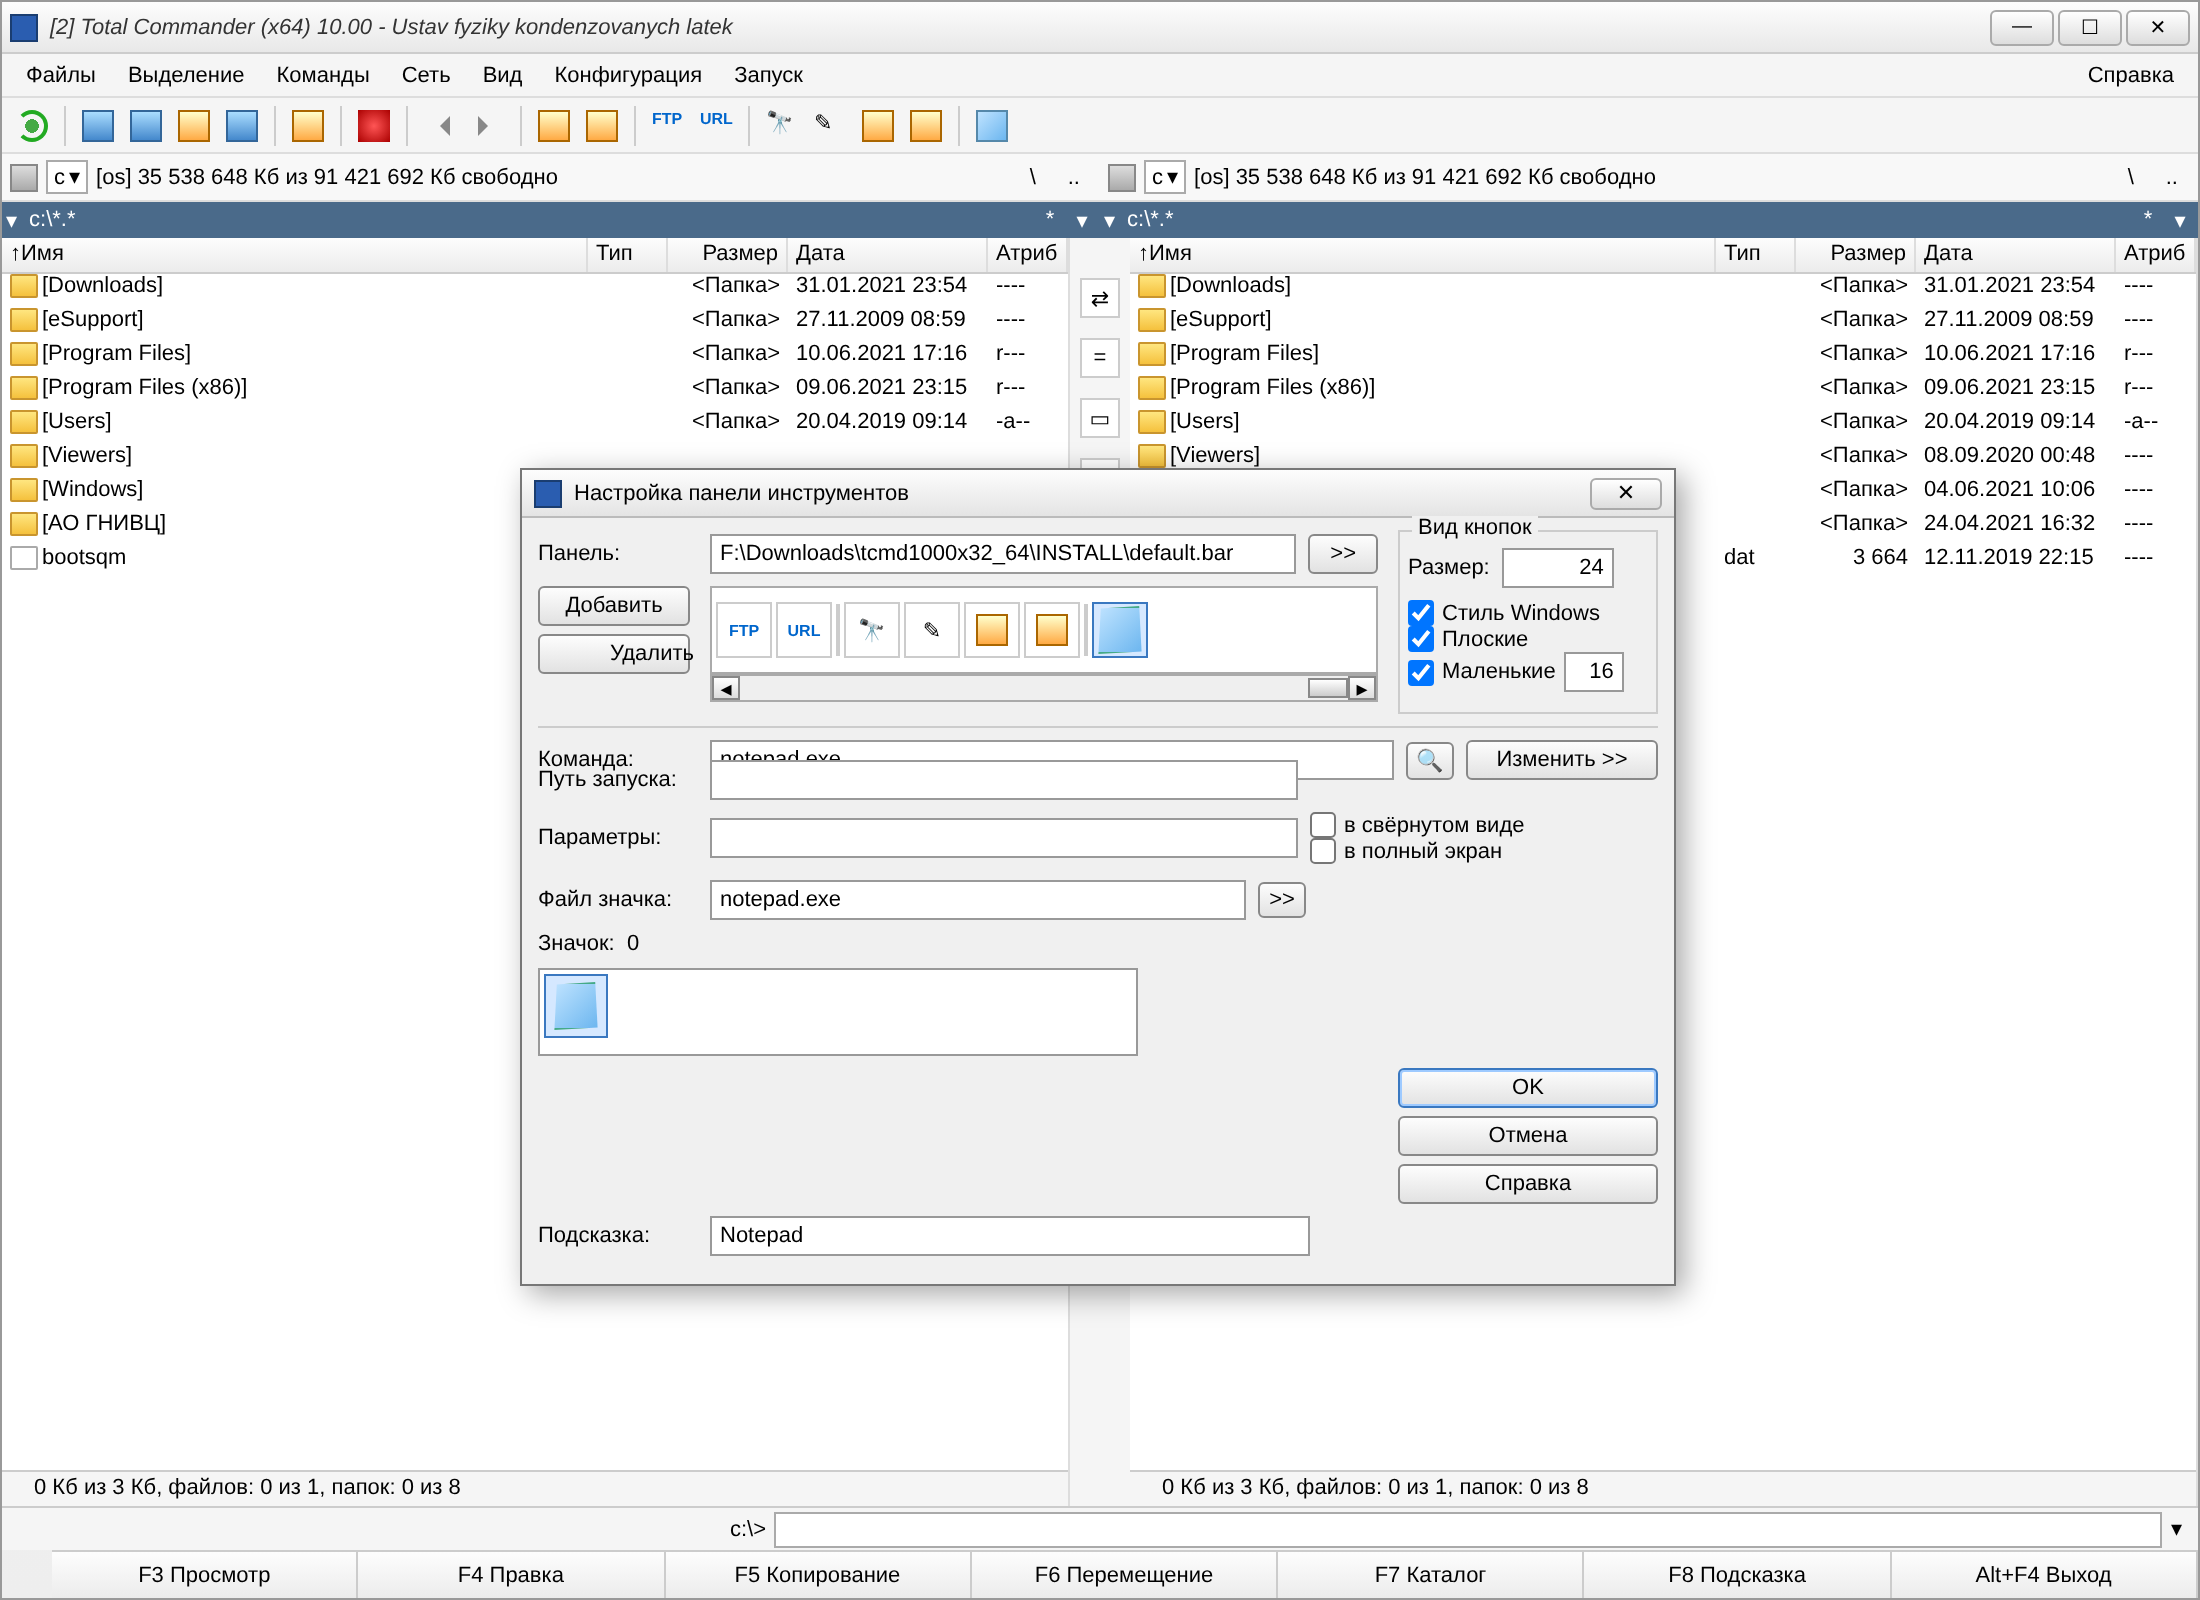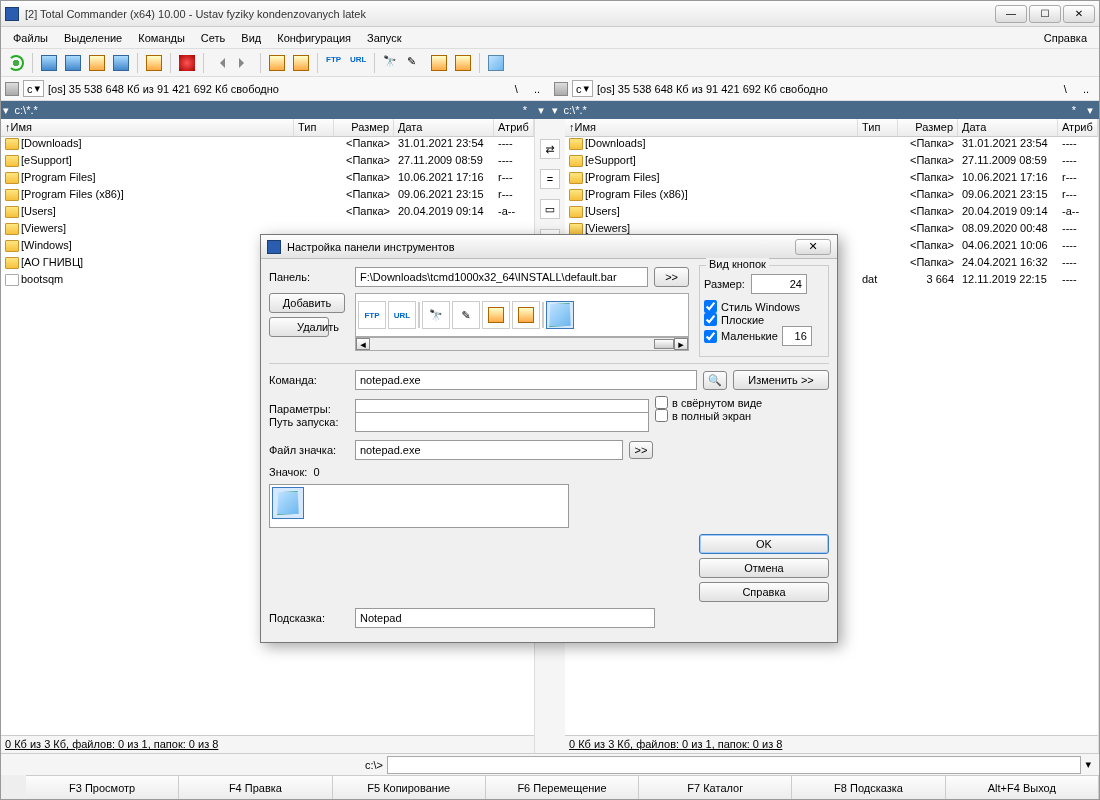--- a/index.html
+++ b/index.html
@@ -1,20 +1,20 @@
 <!DOCTYPE html>
 <html><head>
 <meta charset="utf-8">
 <style>
 * { box-sizing: border-box; margin: 0; padding: 0; font-family: "Segoe UI", Tahoma, sans-serif; font-size: 11px; }
 body { background: #fff; width: 1100px; height: 800px; overflow: hidden; position: relative; }
 .window { width: 1100px; height: 800px; border: 1px solid #999; background: linear-gradient(#f5f5f5,#eee); display: flex; flex-direction: column; }
 .titlebar { height: 26px; display: flex; align-items: center; padding: 0 4px; background: linear-gradient(#fdfdfd,#e8e8e8); border-bottom: 1px solid #ccc; }
 .titlebar .icon { width: 14px; height: 14px; background: #2a5db0; border: 1px solid #1a3d70; margin-right: 6px; }
-.titlebar .title { flex: 1; color: #333; }
+.titlebar .title { flex: 1; color: #333; font-style: italic; }
 .winbtns { display: flex; gap: 2px; }
 .winbtn { width: 32px; height: 18px; border: 1px solid #aaa; border-radius: 3px; background: linear-gradient(#fff,#ddd); display: flex; align-items: center; justify-content: center; cursor: pointer; font-size: 10px; }
 .menubar { height: 22px; display: flex; align-items: center; padding: 0 4px; background: #f5f5f5; border-bottom: 1px solid #ddd; }
 .menubar span { padding: 2px 8px; cursor: pointer; }
 .menubar .help { margin-left: auto; }
 .toolbar { height: 28px; display: flex; align-items: center; padding: 2px 4px; background: #f5f5f5; border-bottom: 1px solid #ddd; gap: 2px; }
 .tbtn { width: 22px; height: 22px; border: 1px solid transparent; display: flex; align-items: center; justify-content: center; cursor: pointer; border-radius: 2px; }
 .tsep { width: 1px; height: 20px; background: #ccc; margin: 0 3px; }
 .ic { width: 16px; height: 16px; display: inline-block; }
 .ic-refresh { background: radial-gradient(circle,#4a4 40%,transparent 41%); border: 2px solid #2a2; border-radius: 50%; border-left-color: transparent; }
@@ -32,21 +32,21 @@
 .tabbar .tab { background: #4a6a8a; padding: 1px 6px; }
 .tabbar .act { margin-left: auto; display:flex; gap:2px; }
 .tabbar .actb { width:14px; height:14px; display:flex; align-items:center; justify-content:center; cursor:pointer;}
 .colhdr { height: 18px; display: flex; background: linear-gradient(#fdfdfd,#ececec); border-bottom: 1px solid #ccc; }
 .colhdr > div { padding: 2px 4px; border-right: 1px solid #ddd; overflow: hidden; white-space: nowrap; }
 .filelist { flex: 1; overflow: hidden; background: #fff; }
 .row { display: flex; height: 17px; align-items: flex-start; }
 .row .c { padding: 0 4px; overflow: hidden; white-space: nowrap; }
 .fico { width: 14px; height: 12px; background: linear-gradient(#ffe680,#f5c13d); border: 1px solid #c9952e; border-radius: 1px; margin-right: 2px; display: inline-block; vertical-align: middle; }
 .fico-file { background: #fff; border: 1px solid #aaa; }
-.status { height: 18px; border-top: 1px solid #ccc; padding: 2px 4px; background: #f5f5f5; text-decoration: underline; }
+.status { height: 18px; border-top: 1px solid #ccc; padding: 2px 16px; background: #f5f5f5; }
 .cmdline { height: 22px; display: flex; align-items: center; padding: 2px 4px; border-top: 1px solid #ccc; background: #f5f5f5; }
 .cmdline input { flex: 1; border: 1px solid #aaa; padding: 2px; margin-left: 4px; }
 .fkeys { height: 24px; display: flex; border-top: 1px solid #ccc; margin-left: 25px; }
 .fkey { flex: 1; border-right: 1px solid #ccc; display: flex; align-items: center; justify-content: center; background: linear-gradient(#fdfdfd,#ececec); cursor:pointer;}
 
 
 .dialog { position: absolute; left: 260px; top: 234px; width: 578px; background: #f0f0f0; border: 1px solid #777; box-shadow: 4px 4px 14px rgba(0,0,0,.35); z-index: 10; }
 .dlg-title { height: 24px; display: flex; align-items: center; padding: 0 6px; background: linear-gradient(#fdfdfd,#e4e4e4); border-bottom: 1px solid #bbb; }
 .dlg-title .ic-dlg { width:14px; height:14px; background:#2a5db0; border:1px solid #1a3d70; margin-right:6px; }
 .dlg-title .close { margin-left: auto; width: 36px; height: 16px; border: 1px solid #aaa; border-radius: 3px; background: linear-gradient(#fff,#ddd); display:flex;align-items:center;justify-content:center; cursor:pointer;}
@@ -397,21 +397,21 @@
     <div class="dlg-sec">
       <div style="flex:1">
         <div class="dlg-row">
           <span class="dlg-lbl">Панель:</span>
           <input class="dlg-in" value="F:\Downloads\tcmd1000x32_64\INSTALL\default.bar" style="">
           <button class="dlg-btn">&gt;&gt;</button>
         </div>
         <div class="dlg-row" style="align-items:flex-start;">
           <div style="width:80px; display:flex; flex-direction:column; gap:4px;">
             <button class="dlg-btn" style="width:76px;">Добавить</button>
-            <button class="dlg-btn" style="width:60px;padding-left:48px;">Удалить</button>
+            <button class="dlg-btn" style="width:76px;padding-left:48px;">Удалить</button>
           </div>
           <div style="flex:1;">
             <div class="barpreview">
               <div class="pv" style="color:#06c;font-size:8px;font-weight:bold;">FTP</div>
               <div class="pv" style="color:#06c;font-size:8px;font-weight:bold;">URL</div>
               <div style="width:2px;height:26px;background:#ccc;"></div>
               <div class="pv">🔭</div>
               <div class="pv">✎</div>
               <div class="pv">
                   <span class="ic ic-yel"></span>
@@ -462,38 +462,38 @@
     <hr class="sep">
 
     <div class="dlg-row">
       <span class="dlg-lbl">Команда:</span>
       <input class="dlg-in" value="notepad.exe" style="">
       <button class="dlg-btn" style="width:24px;padding:2px;">
           <span>🔍</span>
         </button>
       <button class="dlg-btn" style="width:96px;">Изменить &gt;&gt;</button>
     </div>
+    <div class="dlg-row" style="margin-top:-16px;">
+      <span class="dlg-lbl">Путь запуска:</span>
+      <input class="dlg-in" style="max-width: 294px;" value="">
+    </div>
     <div class="dlg-row">
       <span class="dlg-lbl">Параметры:</span>
       <input class="dlg-in" style="max-width: 294px;" value="">
       <div style="display:flex;flex-direction:column;">
         <label class="chk">
             <input type="checkbox" style="">
             <span>в свёрнутом виде</span>
           </label>
         <label class="chk">
             <input type="checkbox" style="">
             <span>в полный экран</span>
           </label>
       </div>
     </div>
-    <div class="dlg-row" style="margin-top:-16px;">
-      <span class="dlg-lbl">Путь запуска:</span>
-      <input class="dlg-in" style="max-width: 294px;" value="">
-    </div>
     <div class="dlg-row" style="margin-top:8px;">
       <span class="dlg-lbl">Файл значка:</span>
       <input class="dlg-in" style="max-width: 268px;" value="notepad.exe">
       <button class="dlg-btn" style="width:24px;padding:2px;">&gt;&gt;</button>
     </div>
     <div class="dlg-row" style="align-items:flex-start;flex-direction:column;">
       <span class="dlg-lbl"><span>Значок:</span>&nbsp;&nbsp;<span>0</span></span>
       <div class="iconbox">
         <div class="pv">
             <div class="notepad-ic"></div>

